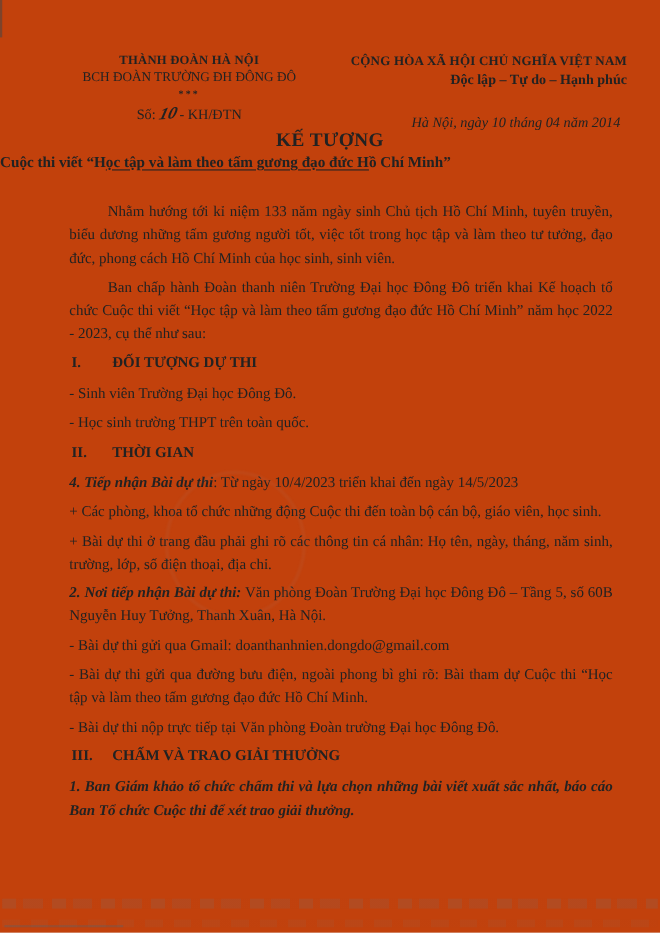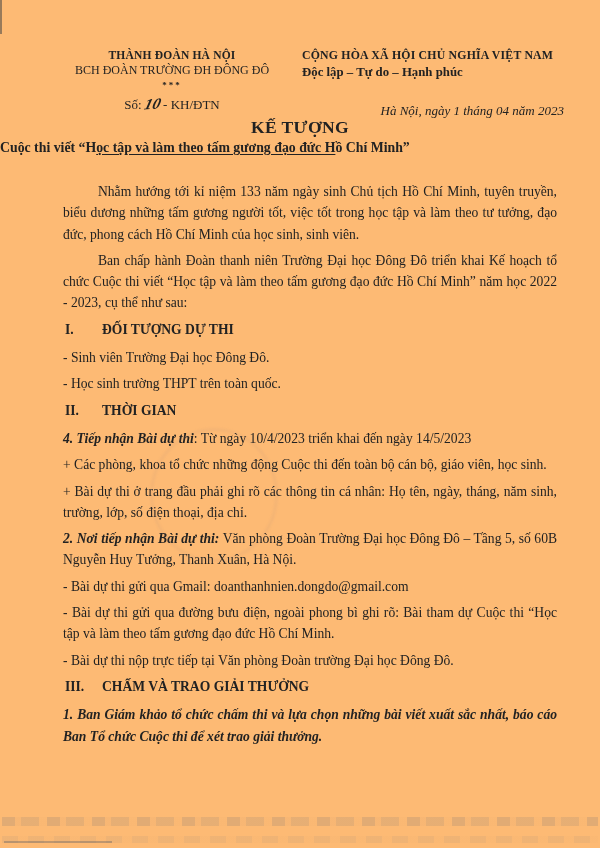--- a/index.html
+++ b/index.html
@@ -1,20 +1,20 @@
 <!DOCTYPE html>
 <html><head>
 <meta charset="utf-8">
 <style>
   html,body { margin:0; padding:0; background:#e8e8e8; }
   .page {
     position:relative;
     width:600px; height:848px;
     margin:0 auto;
-    background:#fdba74;
+    background:#c2410c;
     font-family:"Liberation Serif", serif;
     color:#222222;
     overflow:hidden;
   }
   
   .header-left {
     position:absolute; left:38px; top:48px; width:268px;
     text-align:center; line-height:14px;
   }
   .hl-line1 { font-size:11.5px; font-weight:600; letter-spacing:.2px; }
@@ -22,21 +22,21 @@
   .hl-stars { font-size:9px; font-weight:bold; letter-spacing:2px; margin-top:1px; }
   .hl-so    { font-size:13px; margin-top:5px; }
   .handwritten {
     display:inline-block;
     font-style:italic; font-weight:600; font-size:15.5px;
     transform:skewX(-18deg) rotate(-4deg);
     margin:0 3px;
   }
   .header-right {
     position:absolute; left:302px; top:48px; width:268px;
-    text-align:left; line-height:15px;
+    text-align:right; line-height:15px;
   }
   .hr-line1 { font-size:11.8px; font-weight:bold; letter-spacing:.2px; }
   .hr-line2 { font-size:12.8px; font-weight:bold; margin-top:2px; }
   .dateline {
     position:absolute; top:103px; right:36px;
     font-style:italic; font-size:13px;
   }
   
   .doc-title {
     position:absolute; top:117px; left:0; width:100%;
@@ -100,21 +100,21 @@
     <div class="hl-so">
       <span>Số:</span><span class="handwritten">10</span><span>- KH/ĐTN</span>
     </div>
   </div>
 
   <div class="header-right">
     <div class="hr-line1">CỘNG HÒA XÃ HỘI CHỦ NGHĨA VIỆT NAM</div>
     <div class="hr-line2">Độc lập – Tự do – Hạnh phúc</div>
   </div>
 
-  <div class="dateline">Hà Nội, ngày 1 tháng 04 năm 2023</div>
+  <div class="dateline">Hà Nội, ngày 10 tháng 04 năm 2014</div>
 
   <div class="doc-title">KẾ TƯỢNG</div>
   <div class="doc-subtitle">
     <span>Cuộc thi viết “H</span><span class="u">ọc tập và làm theo tấm gương đạo đức H</span><span>ồ Chí Minh”</span>
   </div>
 
   <div class="body-block">
 
     <p class="para">Nhằm hướng tới kỉ niệm 133 năm ngày sinh Chủ tịch Hồ Chí Minh, tuyên truyền, biểu dương những tấm gương người tốt, việc tốt trong học tập và làm theo tư tưởng, đạo đức, phong cách Hồ Chí Minh của học sinh, sinh viên.</p>
     <p class="para">Ban chấp hành Đoàn thanh niên Trường Đại học Đông Đô triển khai Kế hoạch tổ chức Cuộc thi viết “Học tập và làm theo tấm gương đạo đức Hồ Chí Minh” năm học 2022 - 2023, cụ thể như sau:</p>

